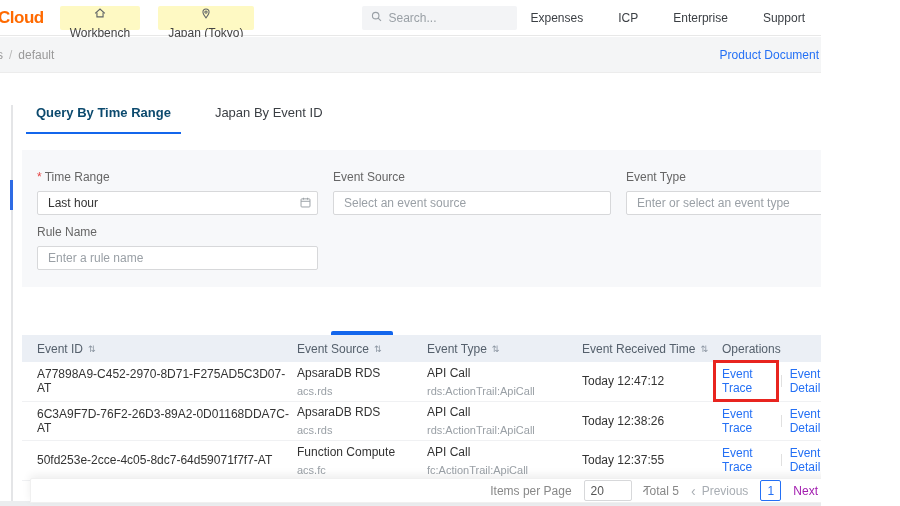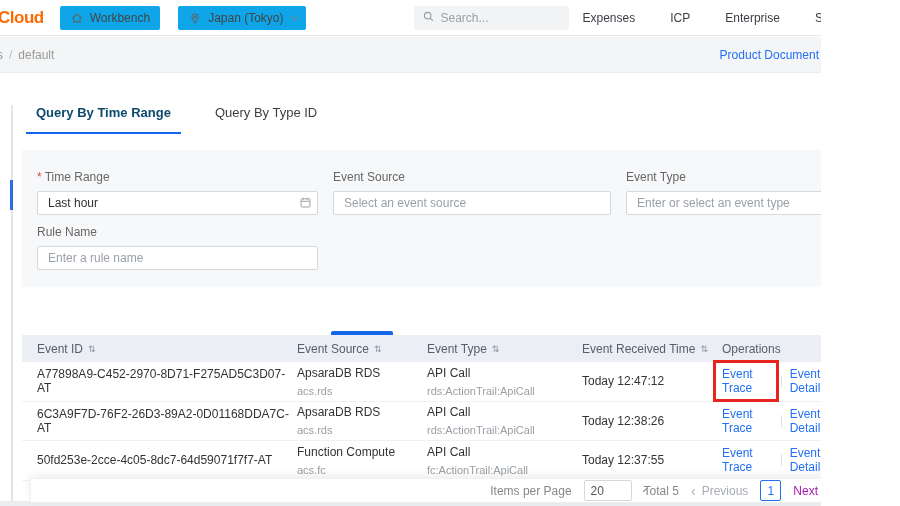--- a/index.html
+++ b/index.html
@@ -3,21 +3,21 @@
 <meta charset="utf-8">
 <style>
   * { margin:0; padding:0; box-sizing:border-box; }
   body { font-family:"Liberation Sans","DejaVu Sans",sans-serif; background:#fff; }
   .screen { position:relative; width:821px; height:506px; overflow:hidden; background:#fff; font-size:12px; color:#333; }
 
   
   .topbar { position:absolute; top:0; left:0; right:0; height:36px; background:#fff; border-bottom:1px solid #e8e8e8; display:flex; align-items:center; white-space:nowrap; }
   .logo { font-size:17px; font-weight:bold; color:#ff6a00; margin-left:-2px; letter-spacing:-0.5px; }
   .v-div { width:1px; height:16px; background:#e0e0e0; margin:0 8px; }
-  .hbtn { display:inline-flex; align-items:center; gap:6px; background:#0ea5e9; border-radius:2px; height:24px; padding:0 10px; color:#444; cursor:pointer; }
+  .hbtn { display:inline-flex; align-items:center; gap:6px; background:#fef9c3; border-radius:2px; height:24px; padding:0 10px; color:#444; cursor:pointer;flex-direction:column; }
   .hbtn svg { display:block; }
   .chev { display:inline-block; width:6px; height:6px; border-right:1.2px solid #888; border-bottom:1.2px solid #888; transform:rotate(45deg) translateY(-2px); }
   .searchbox { display:flex; align-items:center; gap:6px; background:#f3f4f6; border-radius:2px; height:24px; width:164px; padding:0 8px; margin-left:108px; }
   .searchbox input { border:none; background:transparent; outline:none; width:120px; font-size:12px; color:#333; font-family:inherit; }
   .searchbox input::placeholder { color:#9aa0a6; }
   .topnav { display:flex; align-items:center; margin-left:14px; gap:35px; color:#3b3f44;justify-content:space-between; }
   .topnav span { cursor:pointer; }
   .icon-btn { position:relative; margin-left:20px; cursor:pointer; display:inline-flex; align-items:center; }
 
   
@@ -132,21 +132,21 @@
     <span class="crumb-sep">/</span>
     <span class="crumb-cur">default</span>
     <span class="doc-link">Product Document</span>
   </div>
 
   <div class="lscroll-track"></div>
   <div class="lscroll-thumb"></div>
 
   <div class="tabs">
     <span class="tab active">Query By Time Range</span>
-    <span class="tab">Query By Type ID</span>
+    <span class="tab">Japan By Event ID</span>
   </div>
 
   <div class="panel">
     <div class="field" style="left:15px; top:20px; width:281px;">
       <div class="flabel"><span class="req">*</span><span>Time Range</span></div>
       <div class="finput">
         <input type="text" value="Last hour" style="">
         <span class="cal-ic"><svg width="13" height="13" viewBox="0 0 16 16" fill="none" stroke="#9aa0a6" stroke-width="1.2">
               <rect x="2.5" y="3.5" width="11" height="10" rx="1"></rect>
               <line x1="2.5" y1="6.5" x2="13.5" y2="6.5"></line>

